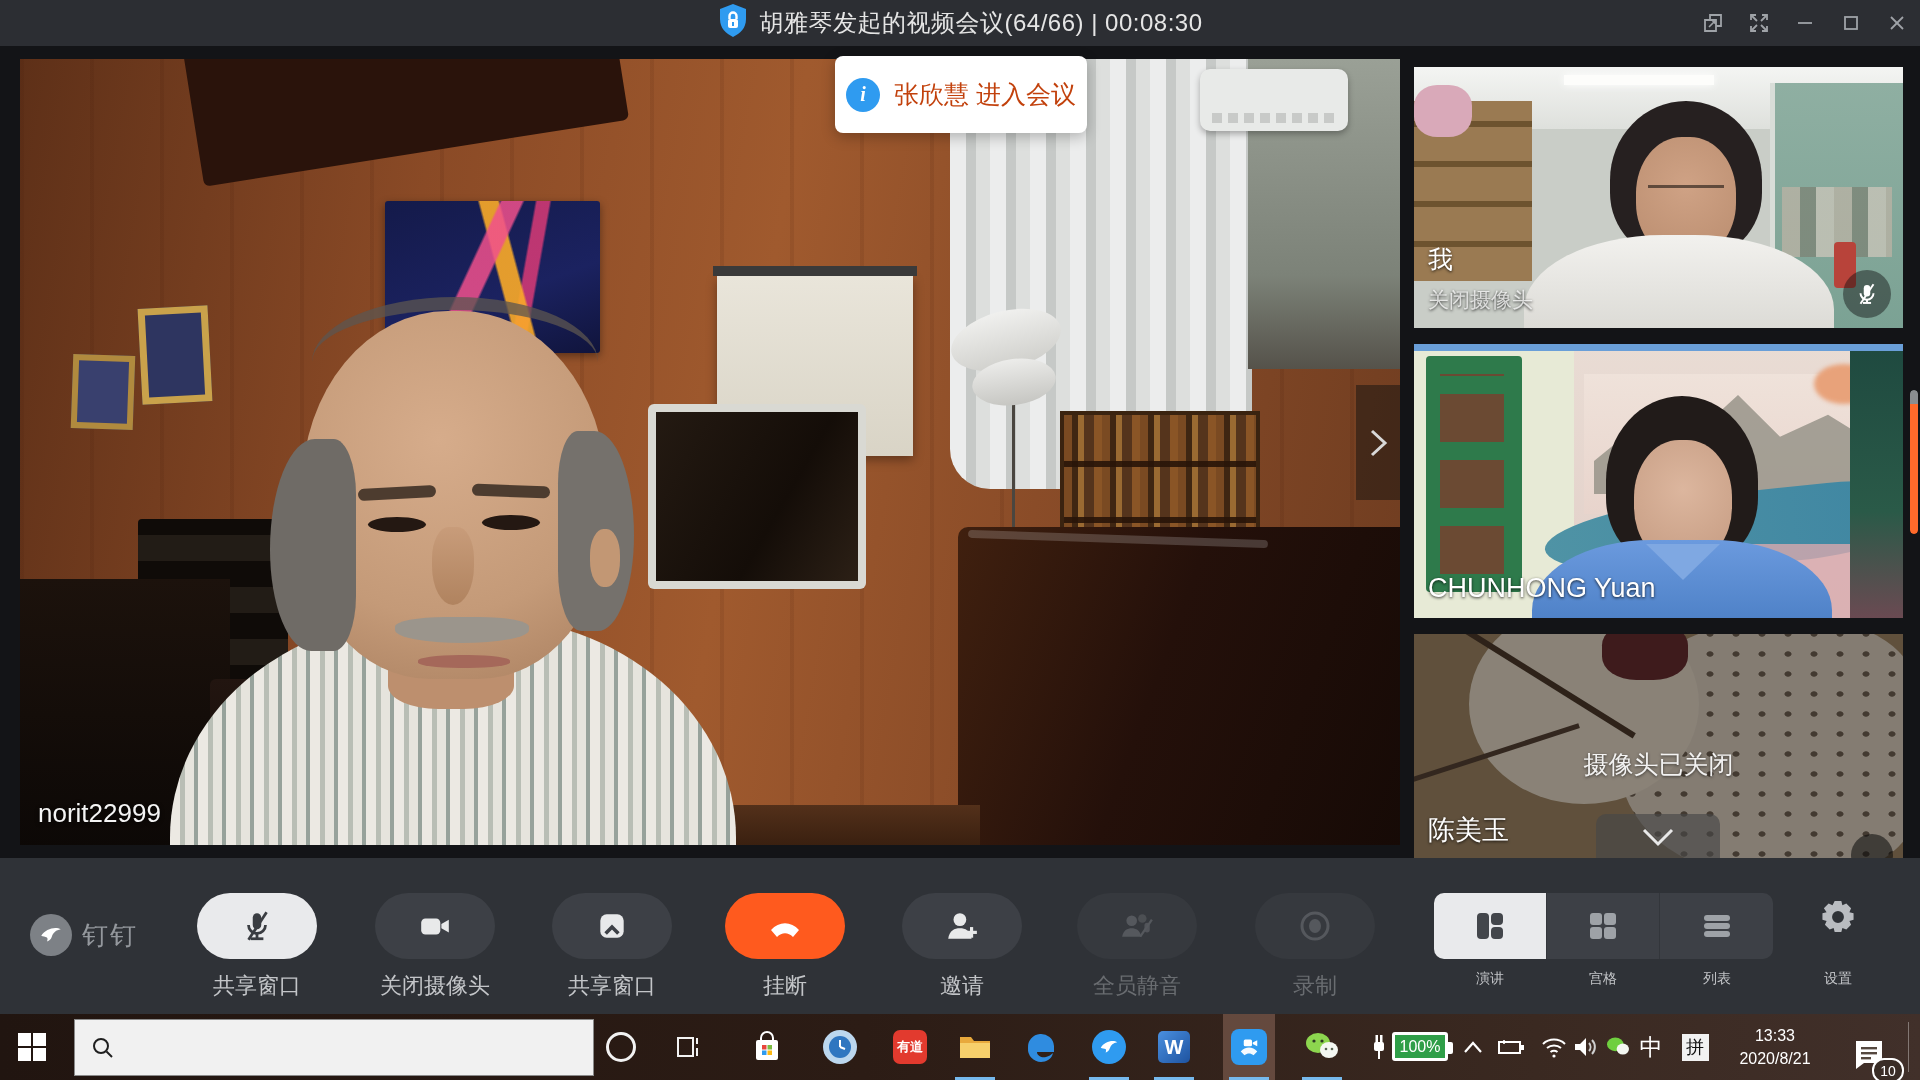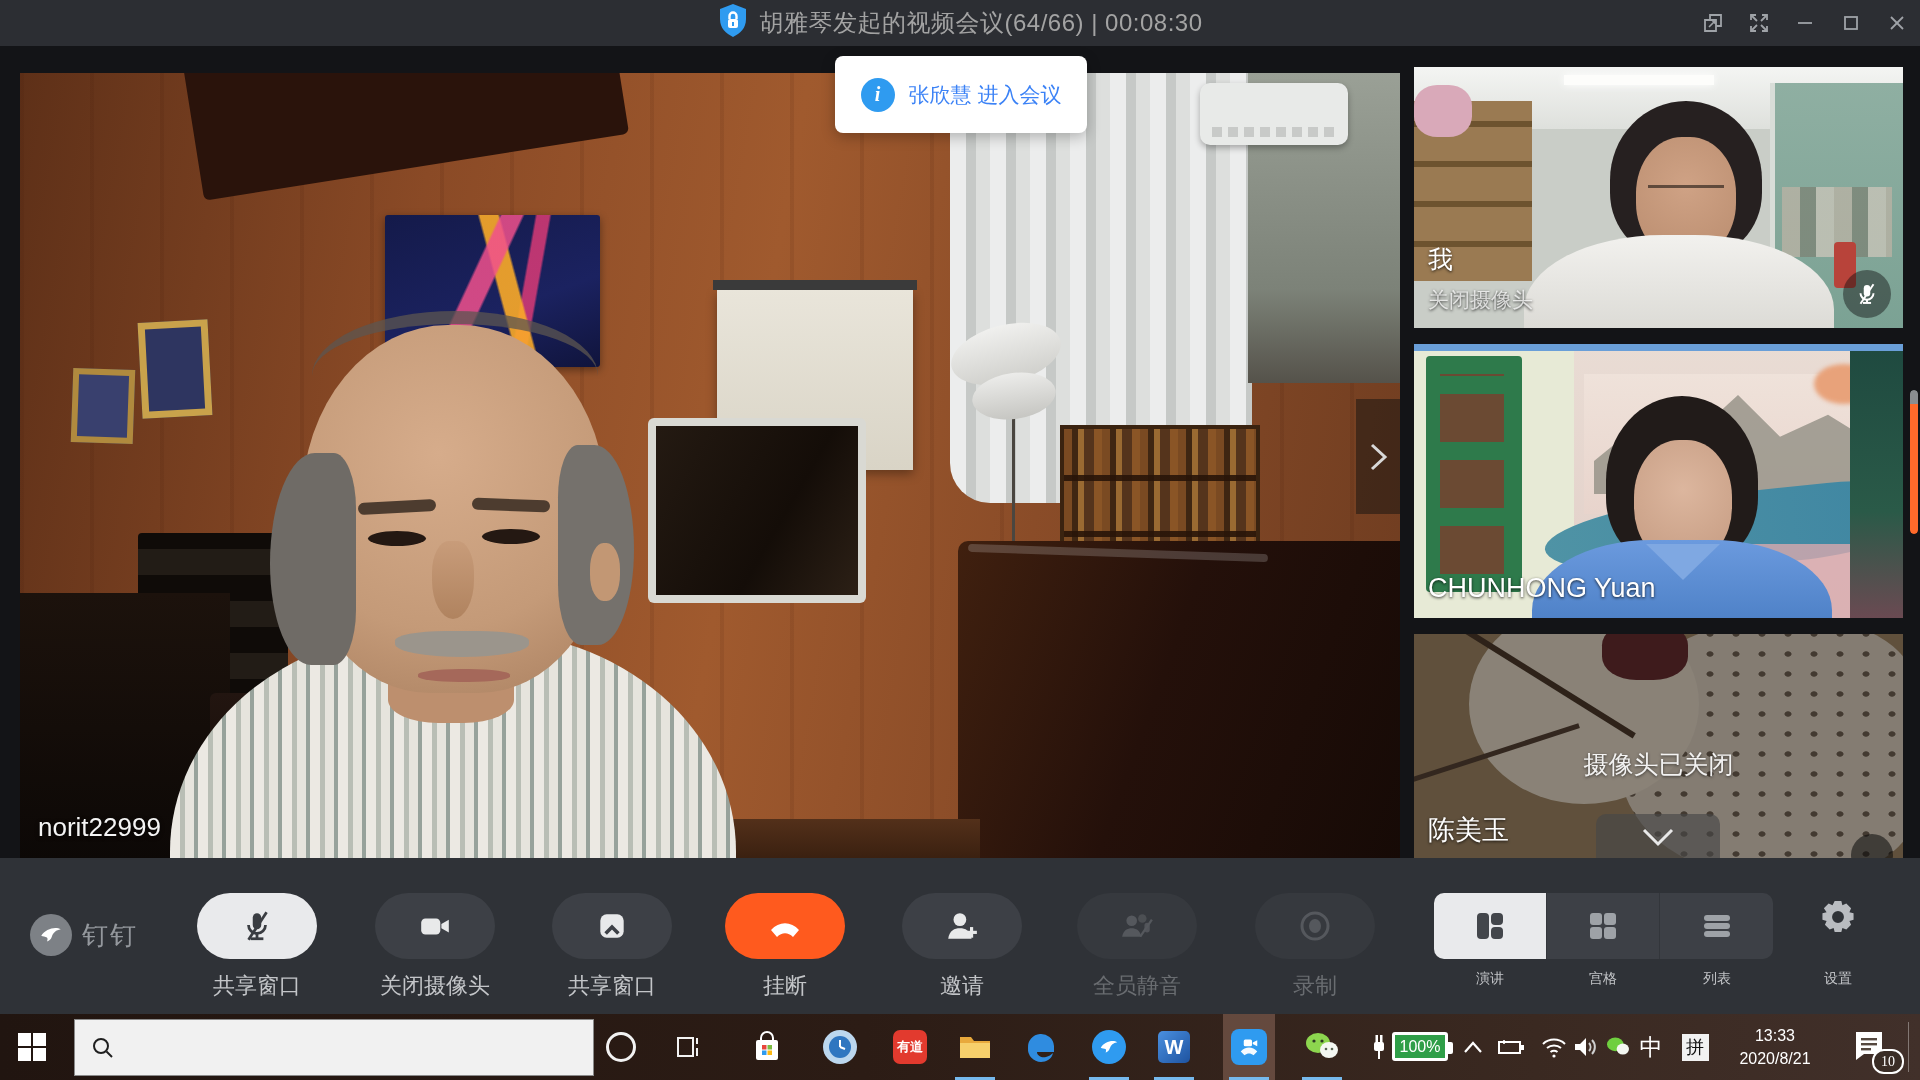--- a/index.html
+++ b/index.html
@@ -6,29 +6,29 @@
   html,body { background:#000; }
   .screen {
     position:relative; width:1920px; height:1080px; overflow:hidden;
     font-family:"Liberation Sans","DejaVu Sans",sans-serif;
     background:#1b1c1f;
   }
 
   
   .titlebar { position:absolute; left:0; top:0; width:1920px; height:46px; background:#2c2e33; }
   .title-group { position:absolute; left:0; top:0; width:100%; height:46px; display:flex; align-items:center; justify-content:center; gap:10px; }
-  .title-text { color:#a3a3a3; font-size:24px; letter-spacing:0.5px; }
+  .title-text { color:#e5e5e5; font-size:24px; letter-spacing:0.5px; }
   .win-controls { position:absolute; right:0; top:0; height:46px; display:flex; align-items:center; }
   .win-btn { width:46px; height:46px; display:flex; align-items:center; justify-content:center; color:#9fa3a8; }
 
   
   .content { position:absolute; left:0; top:46px; width:1920px; height:812px; background:#131417; }
 
   
-  .main-video { position:absolute; left:20px; top:27px; width:1380px; height:786px; overflow:hidden;
+  .main-video { position:absolute; left:20px; top:13px; width:1380px; height:786px; overflow:hidden;
     background:
       repeating-linear-gradient(90deg, rgba(60,20,5,0.10) 0 4px, rgba(0,0,0,0) 4px 70px),
       linear-gradient(100deg,#5e3018 0%, #8a4a26 28%, #a05a2e 52%, #8a4c28 72%, #6e3c20 100%);
   }
   .mv-shelf-tl { position:absolute; left:170px; top:-55px; width:430px; height:150px; background:#2a130b; transform:rotate(-9deg); border-radius:6px; }
   .mv-painting { position:absolute; left:365px; top:142px; width:215px; height:152px; border-radius:3px;
     background:
       linear-gradient(115deg, transparent 40%, rgba(240,80,140,0.85) 41% 48%, transparent 49%),
       linear-gradient(75deg, transparent 52%, rgba(250,170,40,0.9) 53% 60%, transparent 61%),
       linear-gradient(100deg, transparent 62%, rgba(230,60,120,0.8) 63% 68%, transparent 69%),
@@ -80,21 +80,21 @@
   .man-mouth { position:absolute; left:398px; top:596px; width:92px; height:13px; background:#a5685a; border-radius:45%; }
   .man-ear { position:absolute; left:570px; top:470px; width:30px; height:58px; background:#c2977410; background:#c29774; border-radius:45%; }
 
   .speaker-name { position:absolute; left:18px; bottom:16px; color:#f4f4f4; font-size:26px; text-shadow:0 1px 4px rgba(0,0,0,0.8); }
   .collapse-strip { position:absolute; right:0; top:326px; width:44px; height:115px; background:rgba(28,22,19,0.55); display:flex; align-items:center; justify-content:center; color:#d8d8d8; }
 
   
   .toast { position:absolute; left:835px; top:56px; width:252px; height:77px; background:#fff; border-radius:8px;
     box-shadow:0 4px 14px rgba(0,0,0,0.25); display:flex; align-items:center; justify-content:center; gap:14px; z-index:30; }
   .toast-icon { width:34px; height:34px; border-radius:50%; background:#2f9bf0; color:#fff; display:flex; align-items:center; justify-content:center; font-size:20px; font-weight:bold; font-family:"Liberation Serif","DejaVu Serif",serif; font-style:italic; }
-  .toast-text { color:#3b82f6; font-size:21px; }
+  .toast-text { color:#c2410c; font-size:25px; }
 
   
   .sidebar { position:absolute; left:1414px; top:21px; width:489px; height:791px; }
   .tile { position:absolute; left:0; width:489px; overflow:hidden; background:#333; }
   .tile-label { position:absolute; left:14px; color:#fff; text-shadow:0 1px 3px rgba(0,0,0,0.8); }
   
   .tile1 { top:0; height:261px; background:#c9cdc7; }
   .t1-ceiling { position:absolute; left:0; top:0; width:489px; height:62px; background:linear-gradient(#f4f5f3,#dee0dc); }
   .t1-light { position:absolute; left:150px; top:8px; width:150px; height:10px; background:#fdfdfb; box-shadow:0 0 8px #fff; }
   .t1-shelf { position:absolute; left:0; top:34px; width:118px; height:180px; background:repeating-linear-gradient(0deg,#9a7a52 0 34px,#6d532f 34px 40px); }
@@ -185,21 +185,21 @@
   .word-icon { width:32px; height:32px; background:linear-gradient(135deg,#4a90e0,#1e53a0); border-radius:5px; color:#fff; font-weight:bold; font-size:20px; display:flex; align-items:center; justify-content:center; }
   .ding-circle { width:34px; height:34px; border-radius:50%; background:#2f9bf0; display:flex; align-items:center; justify-content:center; color:#fff; }
   .vid-app { width:36px; height:36px; border-radius:8px; background:#2f9bf0; display:flex; align-items:center; justify-content:center; color:#fff; }
   .clock-app { width:34px; height:34px; border-radius:50%; background:#bcd7ee; display:flex; align-items:center; justify-content:center; }
   .tray-item { position:absolute; top:0; height:66px; display:flex; align-items:center; justify-content:center; color:#fff; }
   .battery { position:absolute; left:1392px; top:18px; width:56px; height:29px; border:3px solid #fff; border-radius:3px; background:#2f9e48; display:flex; align-items:center; justify-content:center; color:#fff; font-size:16px; }
   .battery::after { content:""; position:absolute; right:-8px; top:7px; width:5px; height:12px; background:#fff; border-radius:0 2px 2px 0; }
   .ime-box { width:27px; height:27px; background:#f2f2f2; color:#111; font-size:18px; display:flex; align-items:center; justify-content:center; }
   .lang-cn { font-size:23px; }
   .clock-block { position:absolute; left:1712px; top:10px; width:126px; text-align:center; color:#fff; font-size:16px; line-height:23px; }
-  .notif { position:absolute; left:1852px; top:14px; width:46px; height:40px; color:#fff;font-family:Liberation Serif, serif; }
+  .notif { position:absolute; left:1852px; top:23px; width:46px; height:40px; color:#fff; }
   .notif-badge { position:absolute; right:-6px; bottom:-6px; width:32px; height:25px; background:#3a2d26; border:2px solid #fff; border-radius:12px; color:#fff; font-size:14px; display:flex; align-items:center; justify-content:center; }
   .show-desktop { position:absolute; left:1908px; top:8px; width:1px; height:50px; background:rgba(255,255,255,0.35); }
 </style>
 </head>
 <body>
 
 <div class="screen">
 
   <header class="titlebar">
     <div class="title-group">

